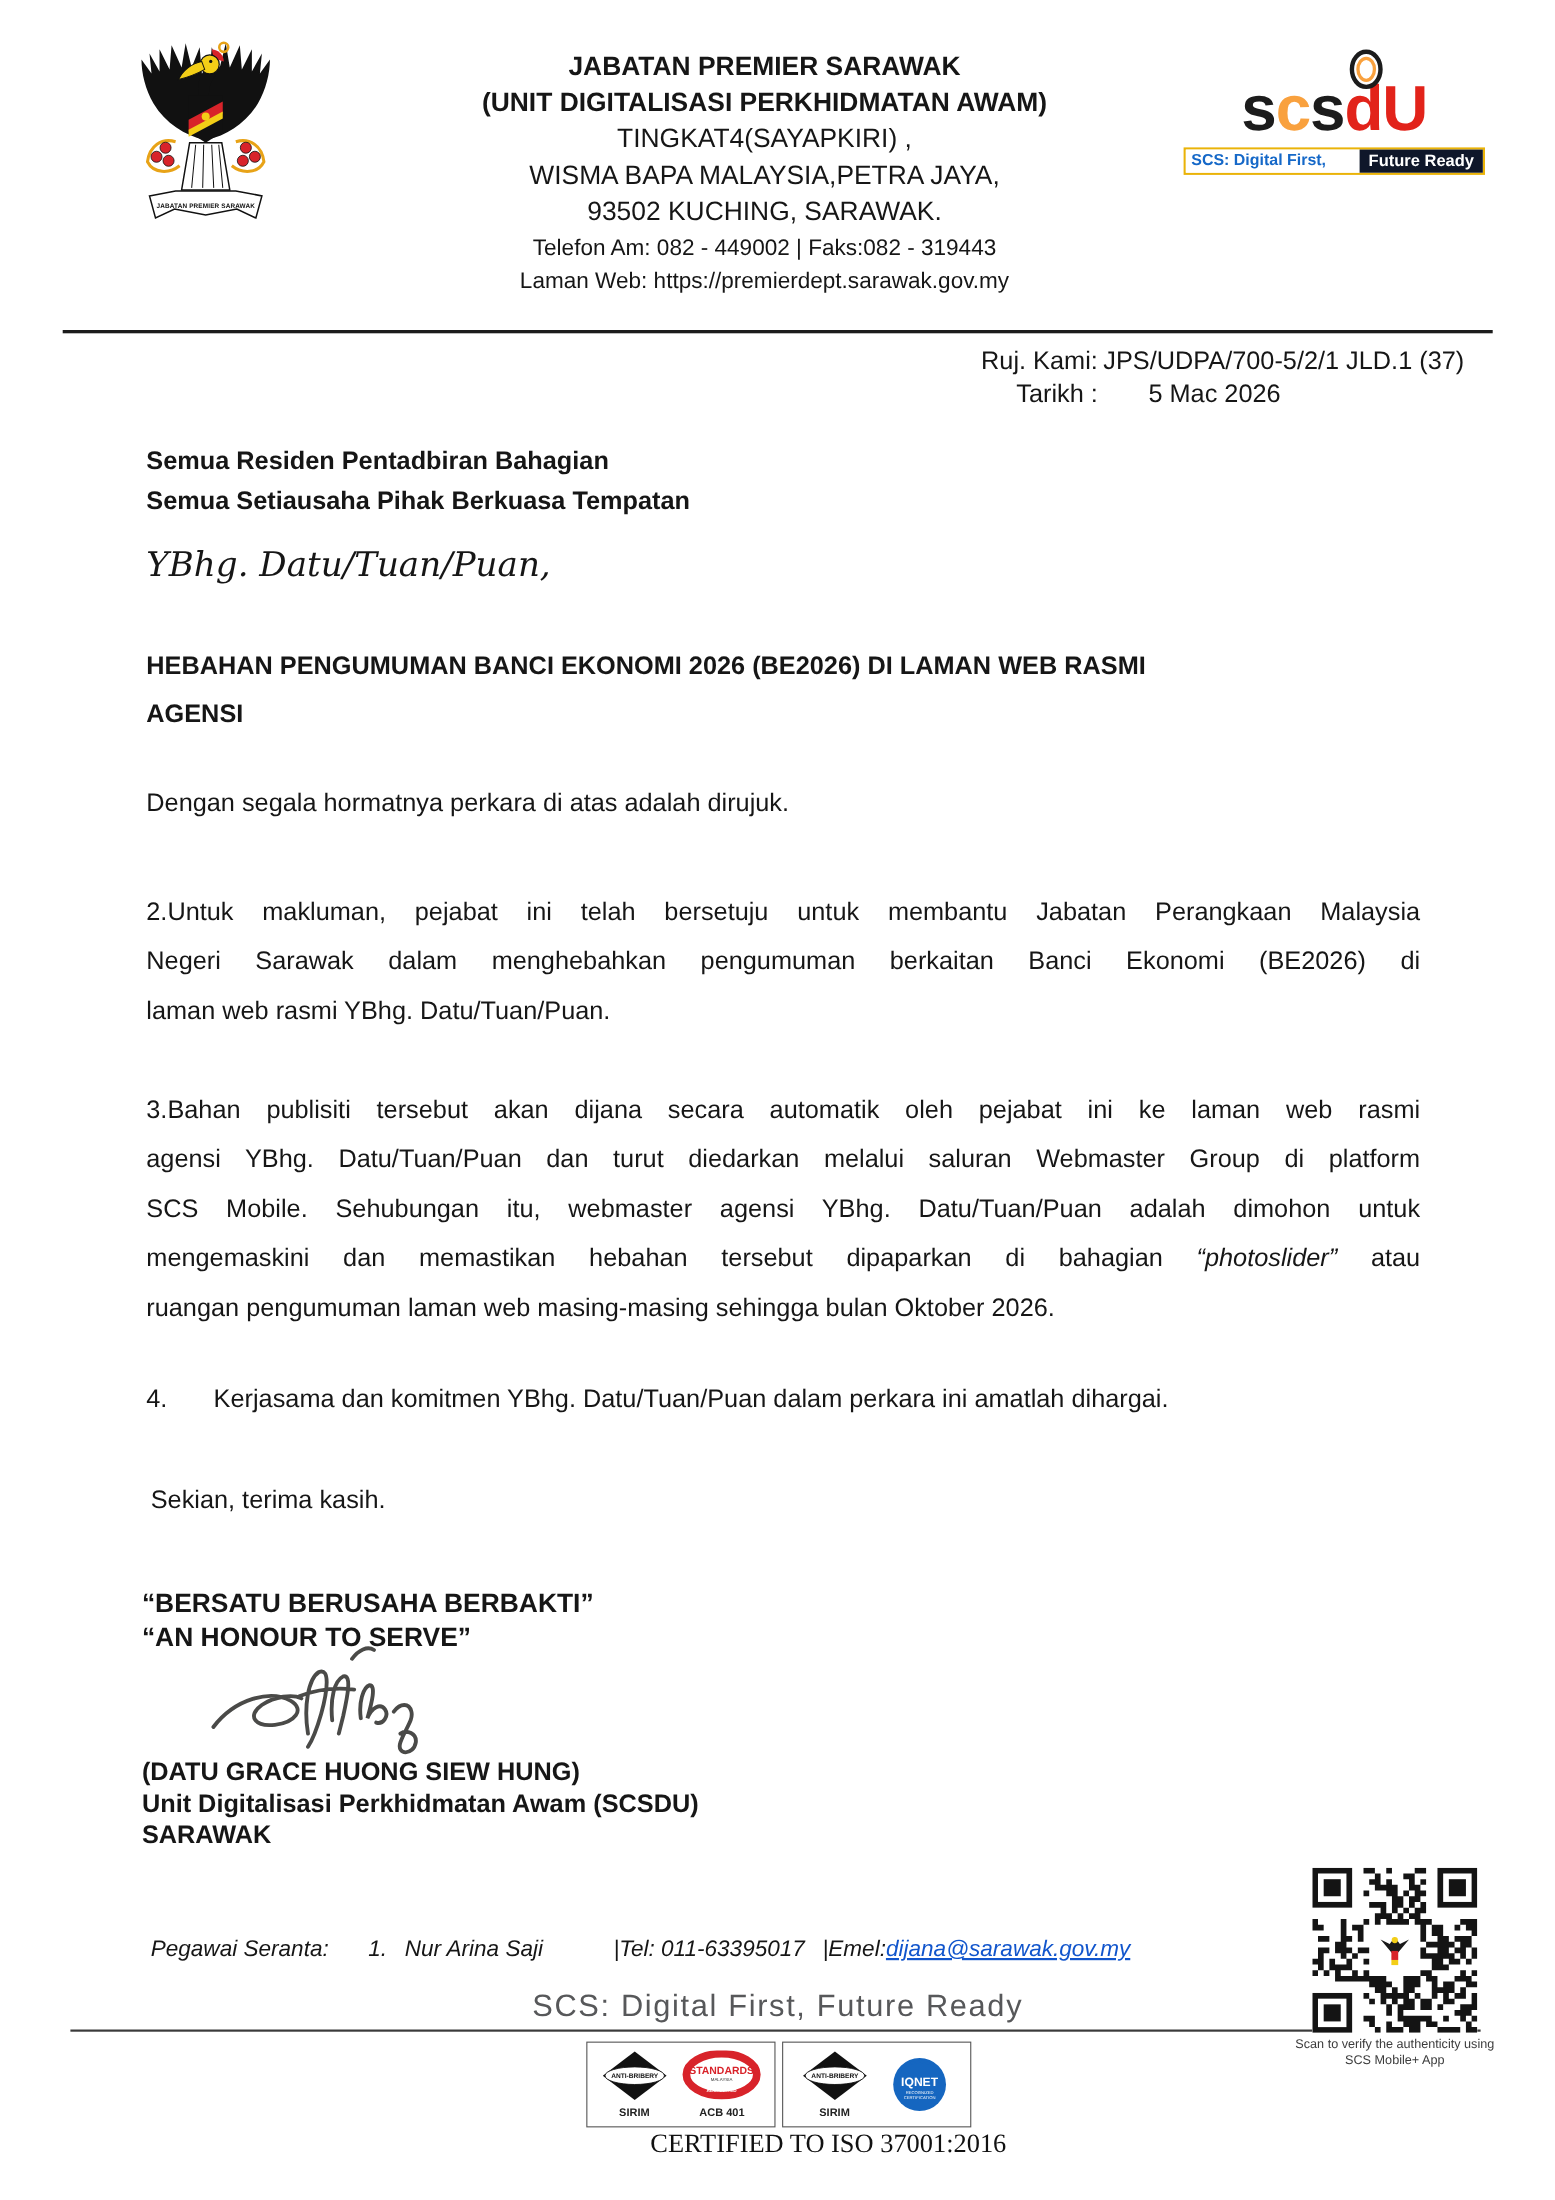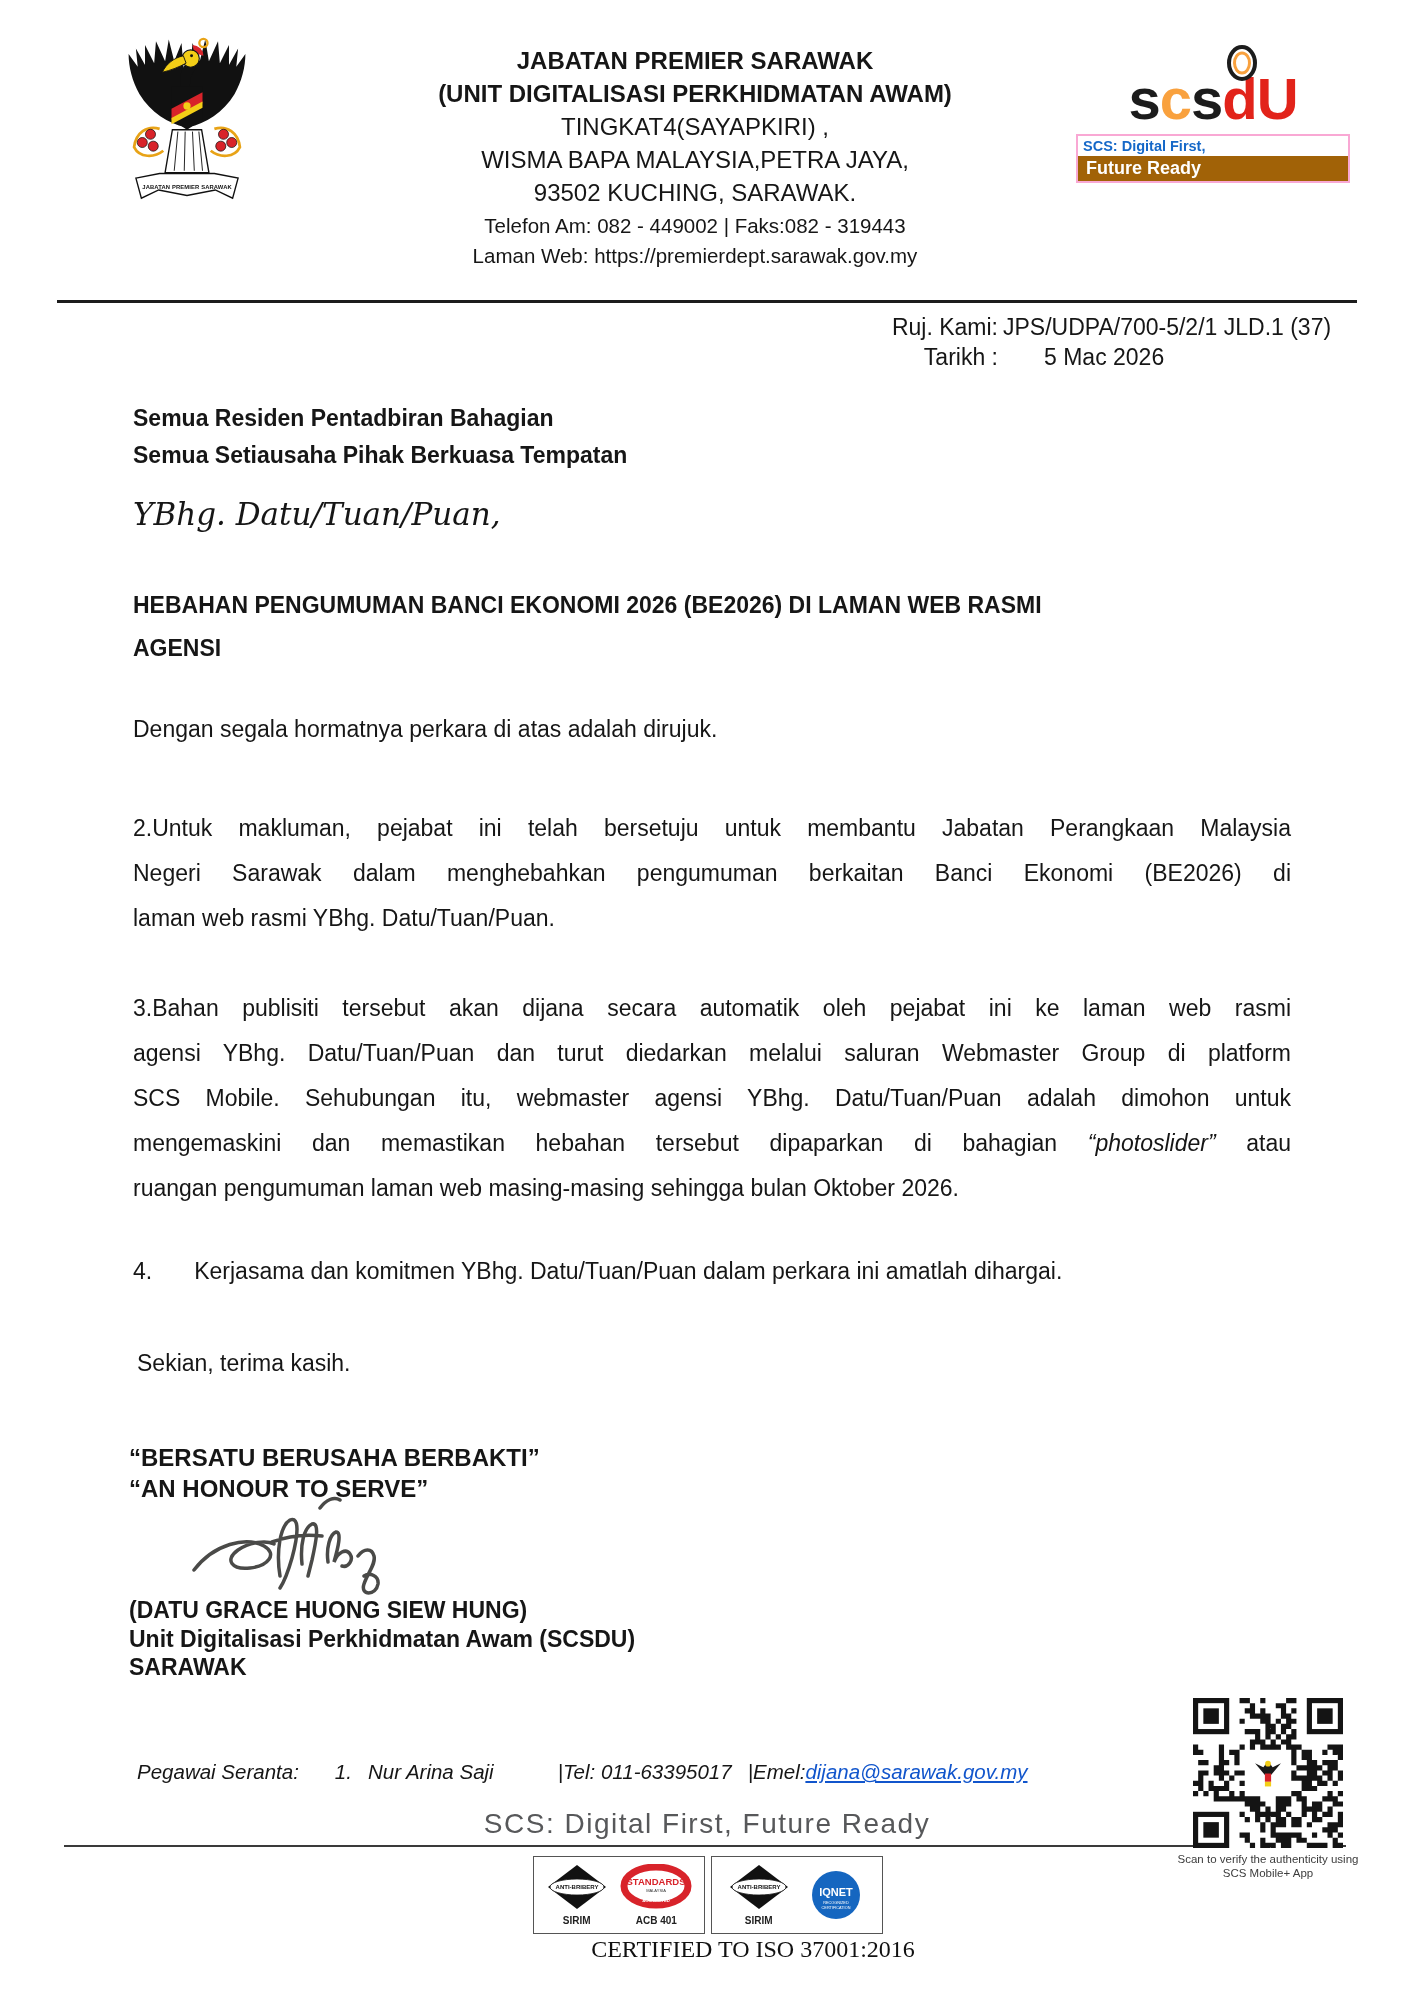--- a/index.html
+++ b/index.html
@@ -15,25 +15,25 @@
   .hdr-bold { font-weight:bold; font-size:24px; }
   .hdr-reg  { font-size:24px; }
   .hdr-small{ font-size:20.5px; margin-top:2px; }
   .hdr-link { color:#161616; cursor:pointer; }
   .scsdu { position:absolute; top:70px; left:1076px; width:274px; }
   .scsdu-letters { position:relative; text-align:center; font-weight:bold; font-size:58px;
                    line-height:58px; letter-spacing:-1px; height:62px; }
   .scsdu-letters .lk { color:#1c1c1c; } .scsdu-letters .lo { color:#F9A13E; }
   .scsdu-letters .lr { color:#E2231A; }
   .bulb { position:absolute; top:-26px; left:148px; }
-  .scsdu-banner { display:flex; width:100%; border:2px solid #f9a8d4; margin-top:2px;flex-direction:column; }
+  .scsdu-banner { display:flex; width:100%; border:2px solid #eab308; margin-top:2px; }
   .scsdu-banner .bl { flex:1 1 auto; background:#fff; color:#1568C8; font-weight:bold;
                       font-size:14.5px; padding:2px 5px; white-space:nowrap; }
-  .scsdu-banner .br { flex:0 0 auto; background:#a16207; color:#fff; font-weight:bold;
-                      font-size:18px; padding:2px 8px; white-space:nowrap; }
+  .scsdu-banner .br { flex:0 0 auto; background:#0f172a; color:#fff; font-weight:bold;
+                      font-size:15px; padding:2px 8px; white-space:nowrap; }
   .divider1 { position:absolute; top:300px; left:57px; width:1300px; height:3px; background:#1c1c1c; }
   
   .ref-block { position:absolute; top:312px; left:860px; font-size:23px; }
   .ref-row { display:flex; line-height:30px; }
   .ref-label { width:138px; text-align:right; }
   .ref-val1 { margin-left:5px; }
   .ref-val2 { margin-left:46px; }
   
   .recipients { position:absolute; top:400px; left:133px; font-weight:bold; font-size:23px; line-height:37px; }
   .salutation { position:absolute; top:496px; left:133px; font-family:"DejaVu Serif", serif;

